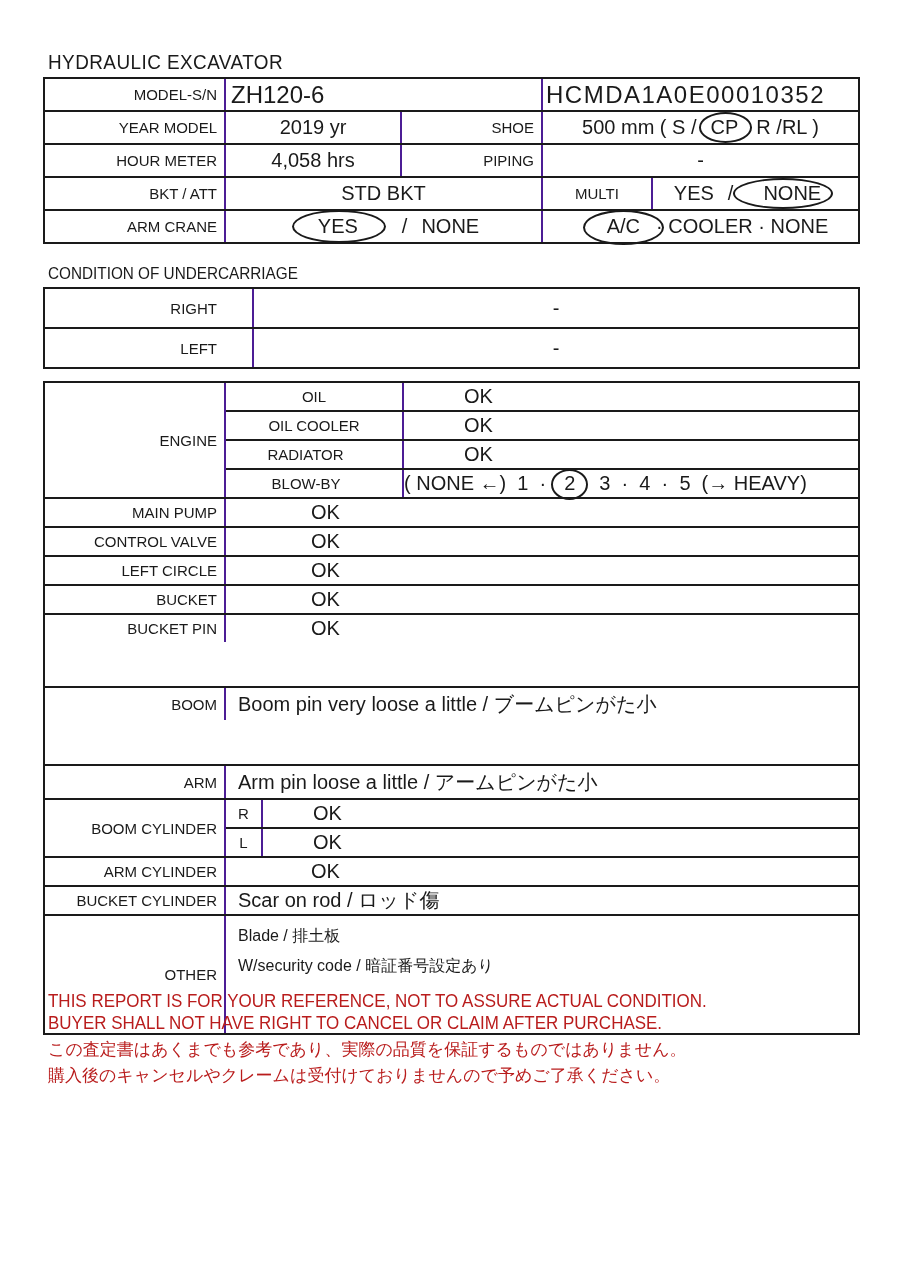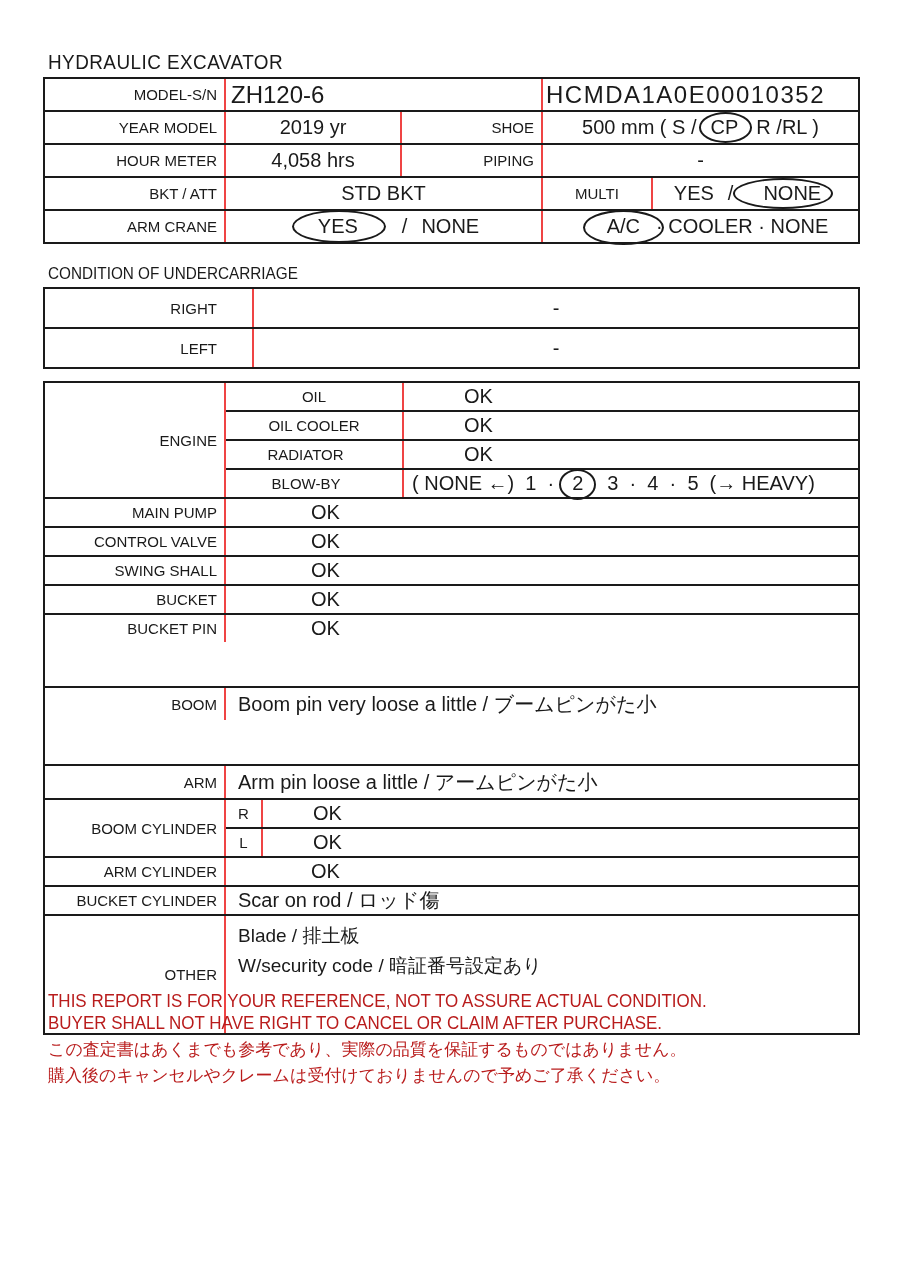--- a/index.html
+++ b/index.html
@@ -22,21 +22,21 @@
     white-space:nowrap;
   }
 
   .tbl{
     position:absolute;left:43px;width:817px;
     border:2px solid #1a1a1a;box-sizing:border-box;background:#fff;
   }
   .row{display:flex;align-items:stretch;}
   .row + .row{border-top:2px solid #1a1a1a;}
   .cell{box-sizing:border-box;display:flex;align-items:center;overflow:visible;}
-  .bl{border-left:2px solid #ef4444;}
+  .bl{border-left:2px solid #4c1d95;}
   .lab{justify-content:flex-end;padding-right:7px;font-size:15px;
        transform-origin:right center;white-space:nowrap;}
   .c1{width:179px;flex:0 0 auto;}
   .c2{width:176px;flex:0 0 auto;}
   .c3{width:141px;flex:0 0 auto;}
   .c23{width:317px;flex:0 0 auto;}
   .cmulti{width:110px;flex:0 0 auto;}
   .crl{width:35px;flex:0 0 auto;justify-content:center;font-size:15px;}
   .fx{flex:1 1 auto;min-width:0;}
   .val{font-size:20px;}
@@ -68,21 +68,21 @@
   
   .engine-right{flex:1 1 auto;display:flex;flex-direction:column;}
   .esub{display:flex;flex:1 1 auto;align-items:stretch;}
   .esub + .esub{border-top:2px solid #1a1a1a;}
 
   .rl-right{flex:1 1 auto;display:flex;flex-direction:column;}
   .rlrow{display:flex;flex:1 1 auto;align-items:stretch;}
   .rlrow + .rlrow{border-top:2px solid #1a1a1a;}
 
   .other-val{display:block;padding:5px 0 0 12px;}
-  .other-line{font-size:19px;line-height:30px;white-space:nowrap;}
+  .other-line{font-size:16px;line-height:30px;white-space:nowrap;}
 
   .disclaimer{position:absolute;left:48px;top:956px;color:#b91c1c;margin-top:35px;}
   .dl-en{font-size:17.5px;line-height:21.5px;transform:scaleX(.97);transform-origin:left center;white-space:nowrap;}
   .dl-jp{font-size:17px;line-height:25.5px;white-space:nowrap;}
 
   [data-interactable="false"]{cursor:default;}
 </style>
 </head>
 <body>
 
@@ -160,39 +160,39 @@
         <div class="esub" data-interactable="false">
           <div class="cell c2 lab" style="justify-content:center;padding-right:0;" data-interactable="false">OIL COOLER</div>
           <div class="cell fx bl val padOKe" data-interactable="false">OK</div>
         </div>
         <div class="esub" data-interactable="false">
           <div class="cell c2 lab" style="justify-content:center;padding-right:17px;" data-interactable="false">RADIATOR</div>
           <div class="cell fx bl val padOKe" data-interactable="false">OK</div>
         </div>
         <div class="esub" data-interactable="false">
           <div class="cell c2 lab" style="justify-content:center;padding-right:16px;" data-interactable="false">BLOW-BY</div>
-          <div class="cell fx bl val" style="padding-left:8px;text-align:right;" data-interactable="false">
+          <div class="cell fx bl val" style="text-align:right;" data-interactable="false">
             <span class="pre" data-interactable="false">( NONE ←)  1  ·</span>
               <span class="circ circ-2" style="margin:0 24px 0 18px;" data-interactable="false">2</span>
               <span class="pre" data-interactable="false">3  ·  4  ·  5  (→ HEAVY)</span>
           </div>
         </div>
       </div>
     </div>
 
     <div class="row h27" data-interactable="false">
       <div class="cell lab c1" data-interactable="false">MAIN PUMP</div>
       <div class="cell fx bl val padOK" data-interactable="false">OK</div>
     </div>
     <div class="row h27" data-interactable="false">
       <div class="cell lab c1" data-interactable="false">CONTROL VALVE</div>
       <div class="cell fx bl val padOK" data-interactable="false">OK</div>
     </div>
     <div class="row h27" data-interactable="false">
-      <div class="cell lab c1" data-interactable="false">SWING SHALL</div>
+      <div class="cell lab c1" data-interactable="false">LEFT CIRCLE</div>
       <div class="cell fx bl val padOK" data-interactable="false">OK</div>
     </div>
     <div class="row h27" data-interactable="false">
       <div class="cell lab c1" data-interactable="false">BUCKET</div>
       <div class="cell fx bl val padOK" data-interactable="false">OK</div>
     </div>
     <div class="row h27" data-interactable="false">
       <div class="cell lab c1" data-interactable="false">BUCKET PIN</div>
       <div class="cell fx bl val padOK" data-interactable="false">OK</div>
     </div>

